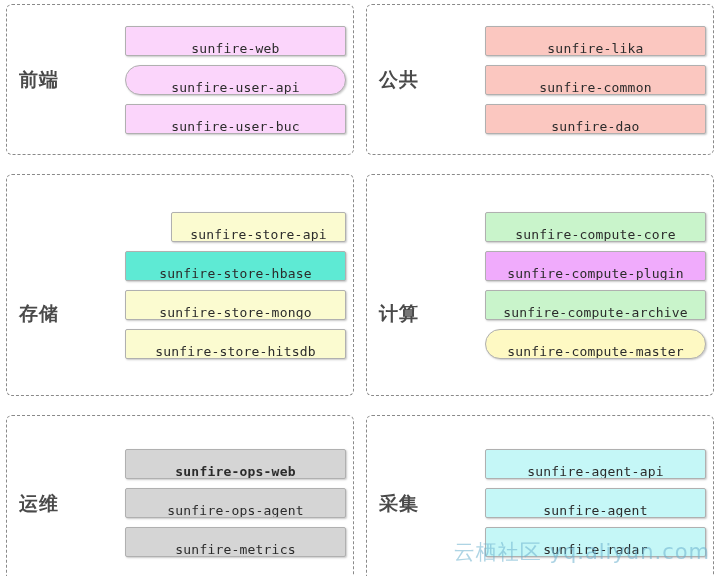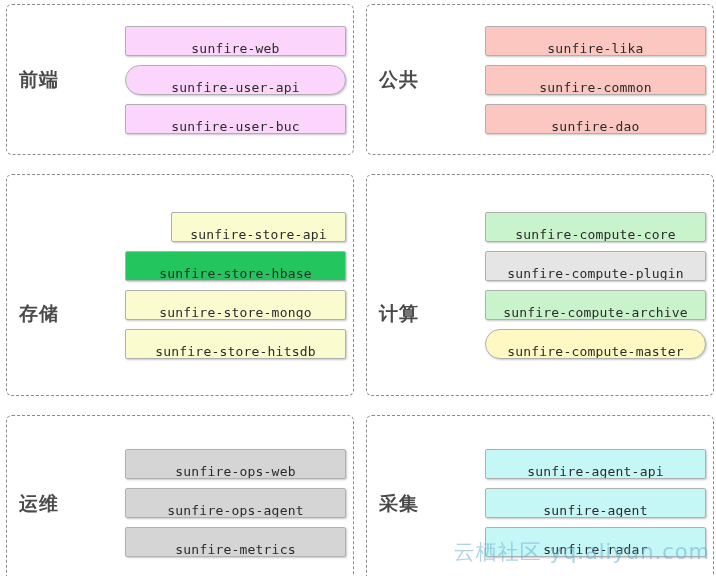--- a/index.html
+++ b/index.html
@@ -113,38 +113,38 @@
       <div class="node-stack">
         <div class="node" style="background: rgb(251, 199, 192);">sunfire-lika</div>
         <div class="node" style="background: rgb(251, 199, 192);">sunfire-common</div>
         <div class="node" style="background: rgb(251, 199, 192);">sunfire-dao</div>
       </div>
     </div>
     <div class="panel panel--label-lower">
       <div class="panel-label">存储</div>
       <div class="node-stack">
         <div class="node" style="background: rgb(251, 251, 208); margin-left: 46px;">sunfire-store-api</div>
-        <div class="node" style="background: #22c55e;">sunfire-store-hbase</div>
+        <div class="node" style="background: #5eead4;">sunfire-store-hbase</div>
         <div class="node" style="background: rgb(251, 251, 208);">sunfire-store-mongo</div>
         <div class="node" style="background: rgb(251, 251, 208);">sunfire-store-hitsdb</div>
       </div>
     </div>
     <div class="panel panel--label-lower">
       <div class="panel-label">计算</div>
       <div class="node-stack">
         <div class="node" style="background: rgb(201, 244, 203);">sunfire-compute-core</div>
-        <div class="node" style="background: #e5e5e5;">sunfire-compute-plugin</div>
+        <div class="node" style="background: #f0abfc;">sunfire-compute-plugin</div>
         <div class="node" style="background: rgb(201, 244, 203);">sunfire-compute-archive</div>
         <div class="node" style="background: #fef9c3; border-radius: 17px;">sunfire-compute-master</div>
       </div>
     </div>
     <div class="panel">
       <div class="panel-label">运维</div>
       <div class="node-stack">
-        <div class="node" style="background: rgb(213, 213, 213);">sunfire-ops-web</div>
+        <div class="node" style="background: rgb(213, 213, 213); font-weight: bold;">sunfire-ops-web</div>
         <div class="node" style="background: rgb(213, 213, 213);">sunfire-ops-agent</div>
         <div class="node" style="background: rgb(213, 213, 213);">sunfire-metrics</div>
       </div>
     </div>
     <div class="panel">
       <div class="panel-label">采集</div>
       <div class="node-stack">
         <div class="node" style="background: rgb(197, 247, 247);">sunfire-agent-api</div>
         <div class="node" style="background: rgb(197, 247, 247);">sunfire-agent</div>
         <div class="node" style="background: rgb(197, 247, 247);">sunfire-radar</div>

